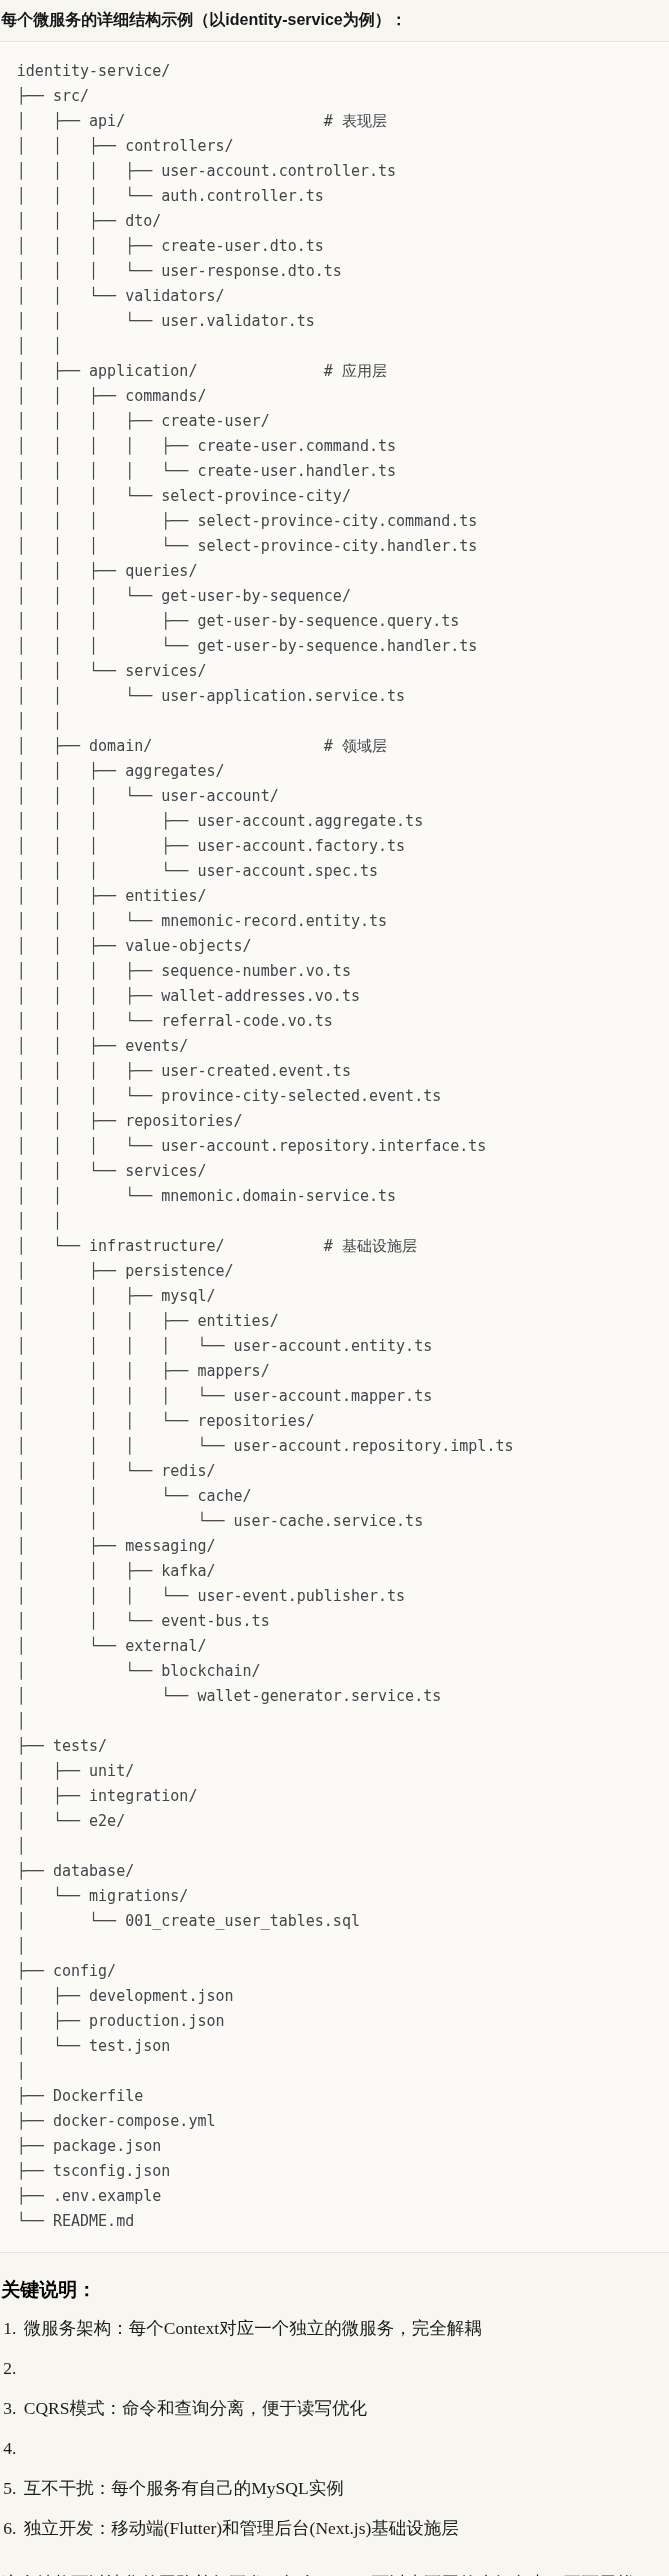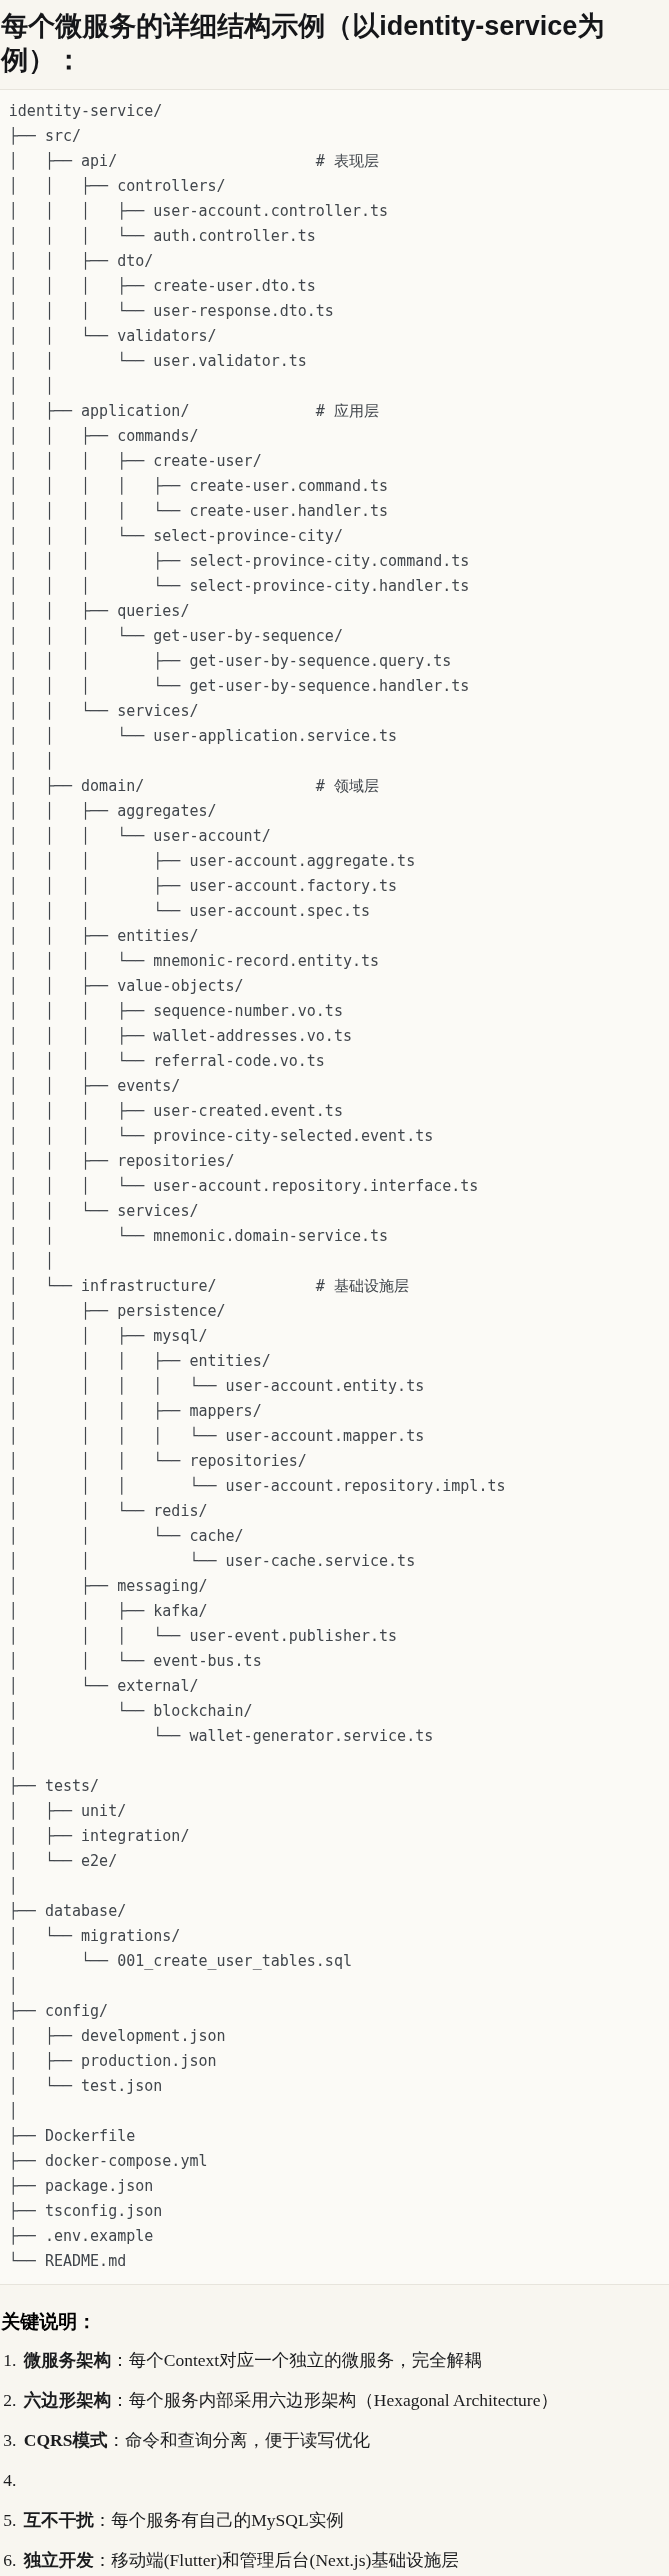--- a/index.html
+++ b/index.html
@@ -16,35 +16,35 @@
     min-height: 2576px;
     background: var(--page-bg);
     color: var(--text);
     font-family: "Liberation Serif", "DejaVu Serif", serif;
   }
   .doc { padding: 0 0 12.5px 0; }
 
   .page-title {
     margin: 0;
     padding: 10px 1.3px 11.3px 1.3px;
-    font-size: 27px;
+    font-size: 16px;
     line-height: 1.25;
     font-weight: 700;
     color: #151619;
     font-family: "Liberation Sans", "DejaVu Sans", sans-serif;
   }
 
   .code-block {
     width: 669px;
     background: var(--code-bg);
     border-top: 0.6px solid var(--border);
     border-bottom: 0.6px solid var(--border);
   }
   .tree {
-    margin: 0;
+    margin: 8px;
     padding: 8.8px 8.8px 10px 8.8px;
     font-family: "DejaVu Sans Mono", "Liberation Mono", monospace;
     font-size: 15px;
     line-height: 25px;
     color: var(--tree-text);
     white-space: pre;
     overflow: hidden;
   }
 
   .notes { padding: 0 1.3px; }
@@ -65,21 +65,21 @@
     display: flex;
     align-items: baseline;
     margin: 0 0 19px 0;
     line-height: 21px;
   }
   .note-num {
     flex: 0 0 auto;
     min-width: 22.5px;
     padding-left: 1.9px;
   }
-  .note-label { font-weight: 700; }
+  .note-label { font-weight: 400; }
   .closing-paragraph {
     margin: 33px 0 0 0;
     font-size: 17.5px;
     line-height: 22.5px;
   }
 </style>
 </head>
 <body>
 
 <div class="doc">
@@ -179,21 +179,20 @@
   <div class="notes">
     <h2 class="notes-heading">关键说明：</h2>
 
     <ol class="notes-list">
       <li class="note-item">
         <span class="note-num">1.</span>
         <span class="note-body"><span class="note-label">微服务架构</span><span class="note-text">：每个Context对应一个独立的微服务，完全解耦</span></span>
       </li>
       <li class="note-item">
         <span class="note-num">2.</span>
-        <span class="note-body"><span class="note-label">六边形架构</span><span class="note-text">：每个服务内部采用六边形架构（Hexagonal Architecture）</span></span>
       </li>
       <li class="note-item">
         <span class="note-num">3.</span>
         <span class="note-body"><span class="note-label">CQRS模式</span><span class="note-text">：命令和查询分离，便于读写优化</span></span>
       </li>
       <li class="note-item">
         <span class="note-num">4.</span>
       </li>
       <li class="note-item">
         <span class="note-num">5.</span>

